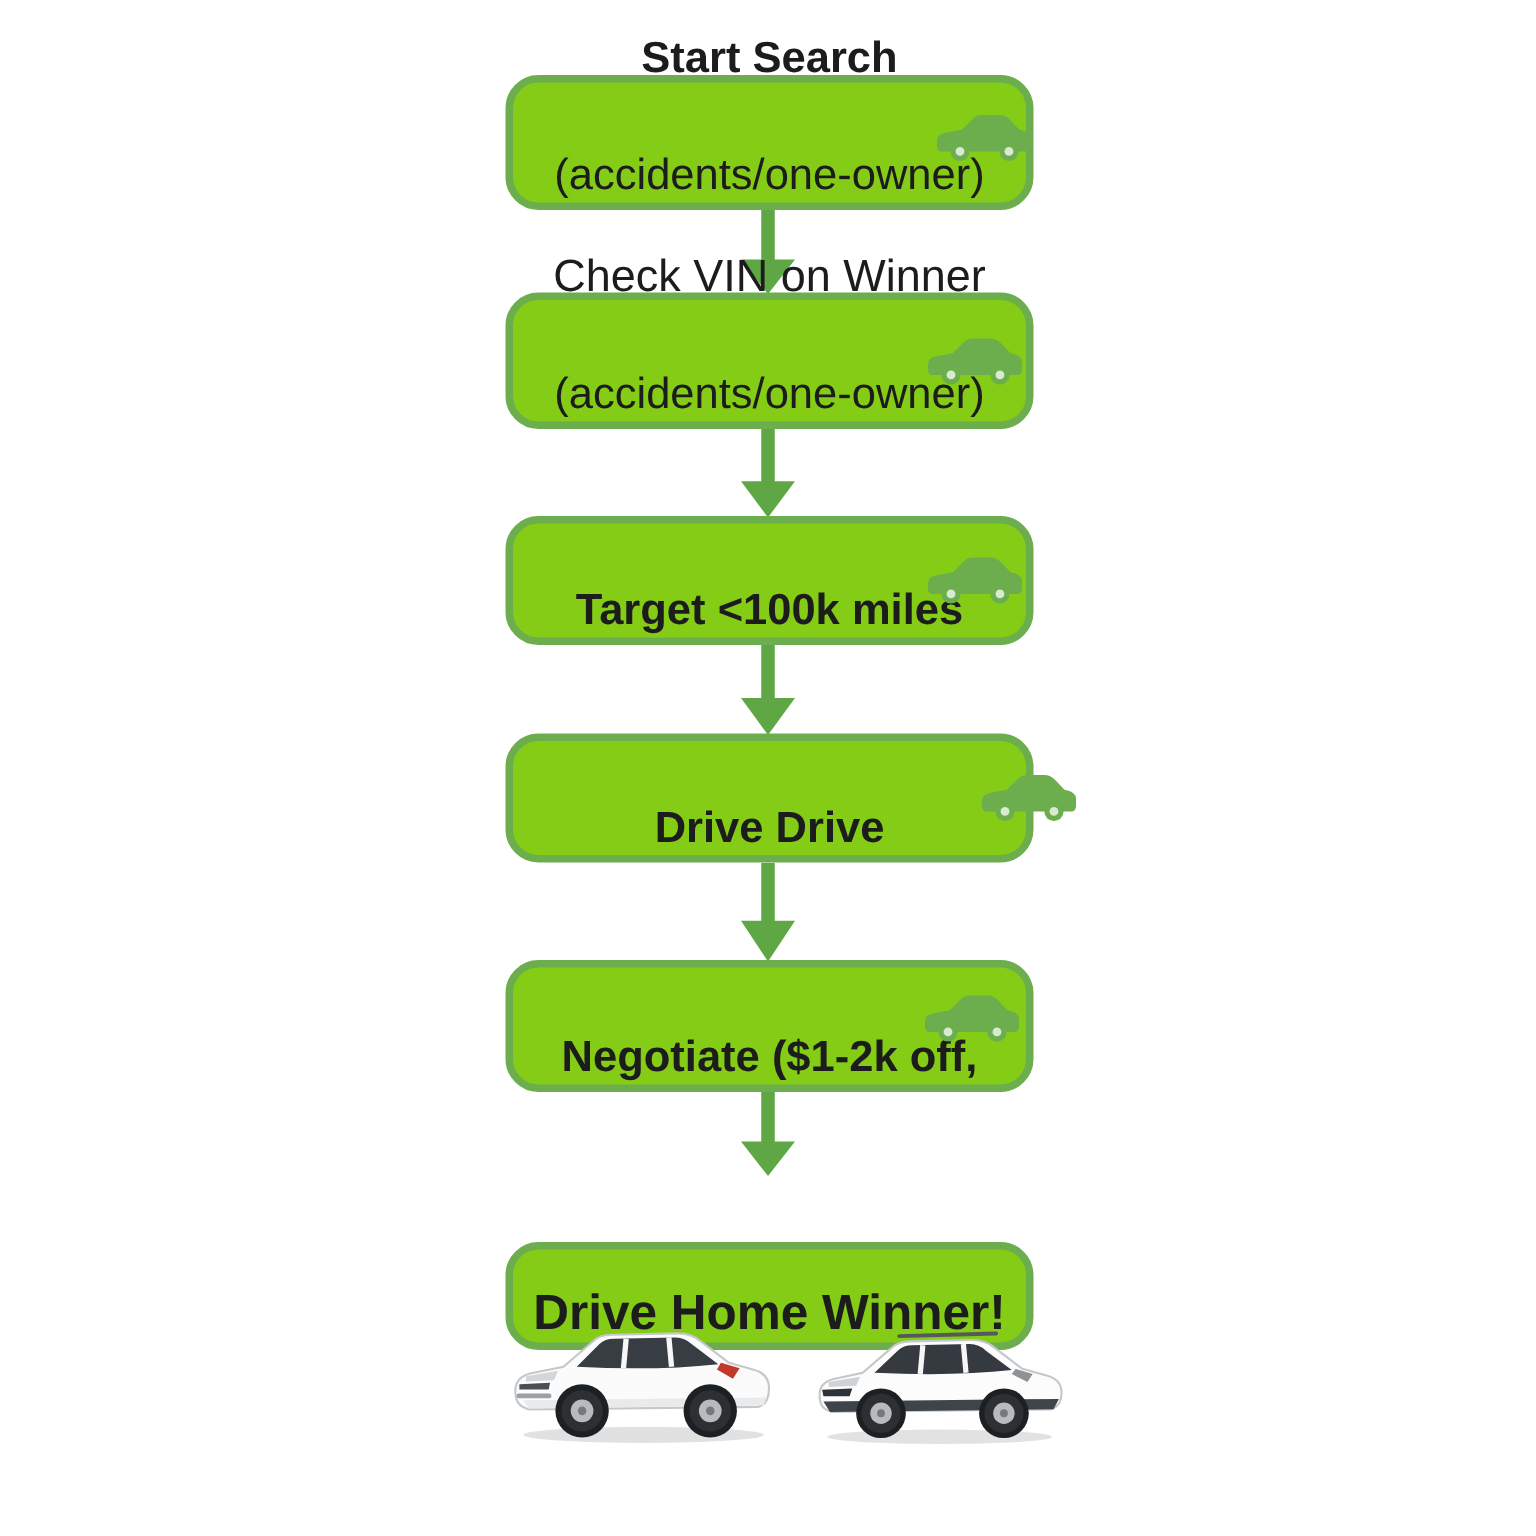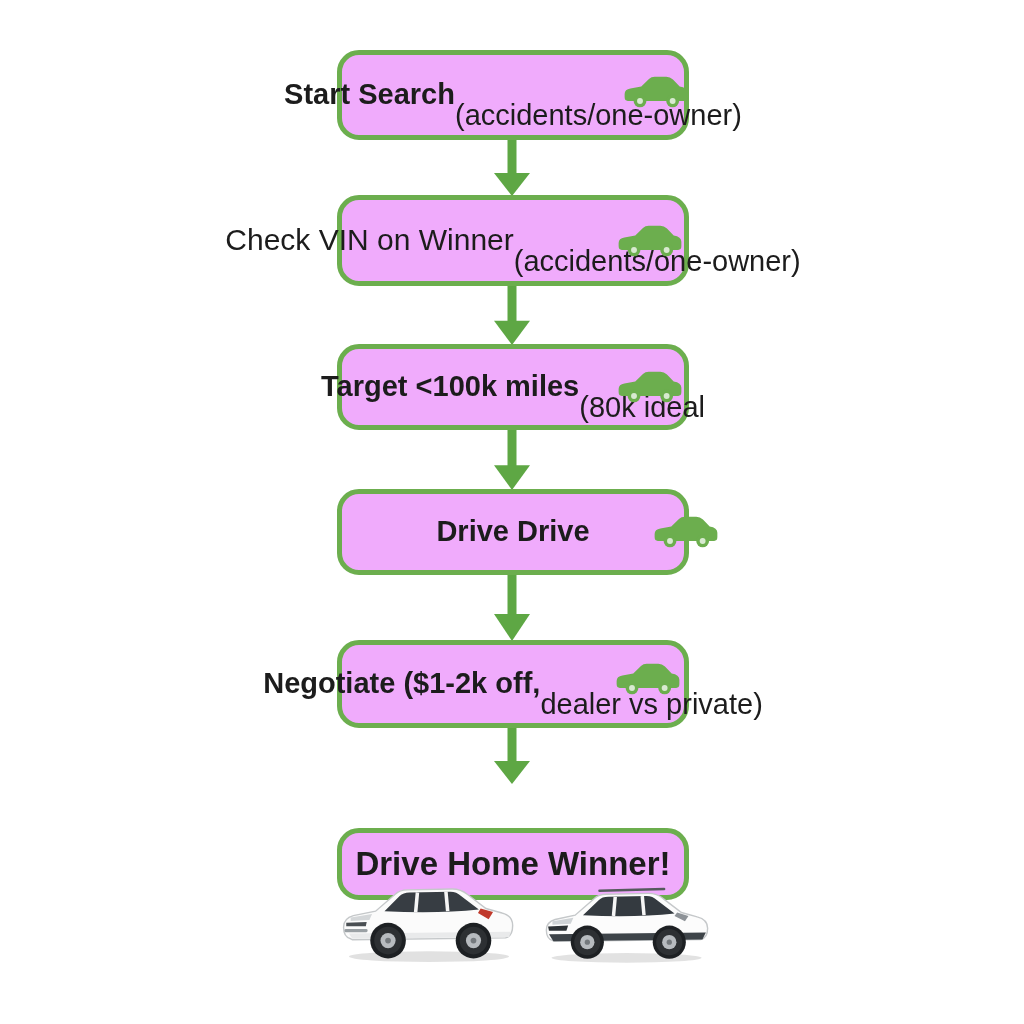--- a/index.html
+++ b/index.html
@@ -5,25 +5,26 @@
   * { margin: 0; padding: 0; box-sizing: border-box; }
   html, body { width: 1024px; height: 1024px; background: #ffffff; overflow: hidden; }
   body { font-family: "Liberation Sans", sans-serif; color: #1c1c1c; position: relative; }
 
   .flowchart { position: absolute; left: 0; top: 0; width: 1024px; height: 1024px; }
 
   .flow-box {
     position: absolute;
     left: 337px;
     width: 352px;
-    background: #f0abfc;
+    background: #84cc16;
     border: 5px solid #6cae4e;
     border-radius: 22px;
     display: flex;
-    justify-content: center;
+    flex-direction: column;
+    justify-content: flex-end;
     align-items: center;
     text-align: center;
     line-height: 1.22;
   }
   .flow-box .title   { font-weight: bold; font-size: 29px; white-space: nowrap; }
   .flow-box .title.regular { font-weight: normal; font-size: 30px; }
   .flow-box .subtitle { font-weight: normal; font-size: 29px; white-space: nowrap; margin-top: 42px; }
   .flow-box .big { font-size: 33px; }
 
   .box-1 { top: 50px;  height: 90px; }
@@ -115,21 +116,20 @@
   </div>
 
   <div class="arrow arrow-2">
       <svg>
         <use href="#arrow-sym"></use>
       </svg>
     </div>
 
   <div class="flow-box box-3">
     <div class="title">Target &lt;100k miles</div>
-    <div class="subtitle">(80k ideal</div>
     <svg class="car-icon">
         <use href="#car-sym"></use>
       </svg>
   </div>
 
   <div class="arrow arrow-3">
       <svg>
         <use href="#arrow-sym"></use>
       </svg>
     </div>
@@ -142,21 +142,20 @@
   </div>
 
   <div class="arrow arrow-4">
       <svg>
         <use href="#arrow-sym"></use>
       </svg>
     </div>
 
   <div class="flow-box box-5">
     <div class="title">Negotiate ($1-2k off,</div>
-    <div class="subtitle">dealer vs private)</div>
     <svg class="car-icon">
         <use href="#car-sym"></use>
       </svg>
   </div>
 
   <div class="arrow arrow-5">
       <svg>
         <use href="#arrow-sym"></use>
       </svg>
     </div>

